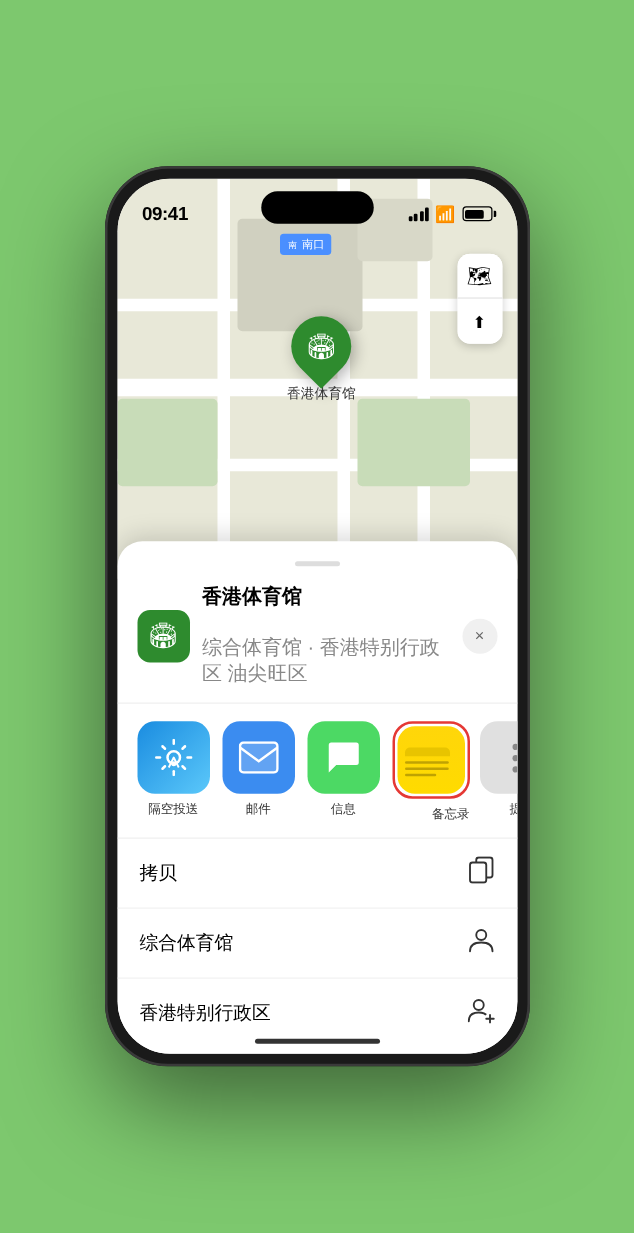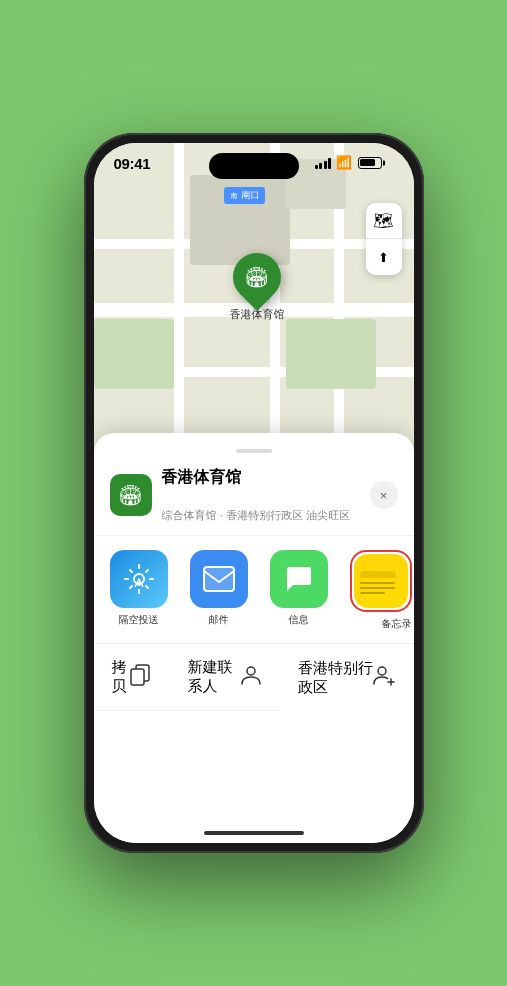--- a/index.html
+++ b/index.html
@@ -24,24 +24,24 @@
       width: 100%;
       height: 100%;
       background: #fff;
       border-radius: 42px;
       overflow: hidden;
       position: relative;
     }
     
     .status-bar {
       position: absolute;
-      top: 0; left: 0; right: 12px;
+      top: 0; left: 0; right: 0;
       height: 44px;
       display: flex;
-      align-items: flex-start;
+      align-items: center;
       justify-content: space-between;
       padding: 12px 20px 0;
       z-index: 100;
       background: transparent;
     }
     .status-time {
       font-size: 15px;
       font-weight: 600;
       color: #000;
       letter-spacing: -0.3px;
@@ -246,41 +246,41 @@
     }
     .location-info {
       flex: 1;
     }
     .location-name {
       font-size: 16px;
       font-weight: 600;
       color: #000;
     }
     .location-sub {
-      font-size: 11px;
+      font-size: 16px;
       color: #888;
       margin-top: 20px;
     }
     .close-btn {
       width: 28px;
       height: 28px;
       background: #f0f0f0;
       border-radius: 50%;
       display: flex;
       align-items: center;
       justify-content: center;
       cursor: pointer;
       color: #666;
       font-size: 13px;
     }
     
     .share-row {
       display: flex;
       padding: 14px 16px 12px;
-      gap: 22px;
+      gap: 10px;
       overflow: hidden;
       border-bottom: 1px solid #f0f0f0;
     }
     .share-item {
       display: flex;
       flex-direction: column;
       align-items: center;
       gap: 5px;
       cursor: pointer;
     }
@@ -319,21 +319,21 @@
       height: 58px;
       border-radius: 14px;
       background: #f0f0f0;
       display: flex;
       align-items: center;
       justify-content: center;
     }
     
     .action-list {
       display: flex;
-      flex-direction: row;
+      flex-direction: column;
     }
     .action-item {
       display: flex;
       align-items: center;
       justify-content: space-between;
       padding: 14px 18px;
       border-bottom: 1px solid #f2f2f2;
       cursor: pointer;
     }
     .action-item:last-child { border-bottom: none; }
@@ -496,21 +496,21 @@
         <div class="action-item">
           <span class="action-label">拷贝</span>
           <span class="action-icon">
             <svg width="22" height="22" viewBox="0 0 22 22" fill="none">
               <rect x="7" y="1" width="13" height="16" rx="2" stroke="#333" stroke-width="1.5" fill="none"></rect>
               <rect x="2" y="5" width="13" height="16" rx="2" stroke="#333" stroke-width="1.5" fill="white"></rect>
             </svg>
           </span>
         </div>
         <div class="action-item">
-          <span class="action-label">新建联系人</span>
+          <span class="action-label">综合体育馆</span>
           <span class="action-icon">
             <svg width="22" height="22" viewBox="0 0 22 22" fill="none">
               <circle cx="11" cy="7" r="4" stroke="#333" stroke-width="1.5" fill="none"></circle>
               <path d="M2 20 C2 15 5 13 11 13 C17 13 20 15 20 20" stroke="#333" stroke-width="1.5" fill="none" stroke-linecap="round"></path>
             </svg>
           </span>
         </div>
         <div class="action-item">
           <span class="action-label">香港特别行政区</span>
           <span class="action-icon">

